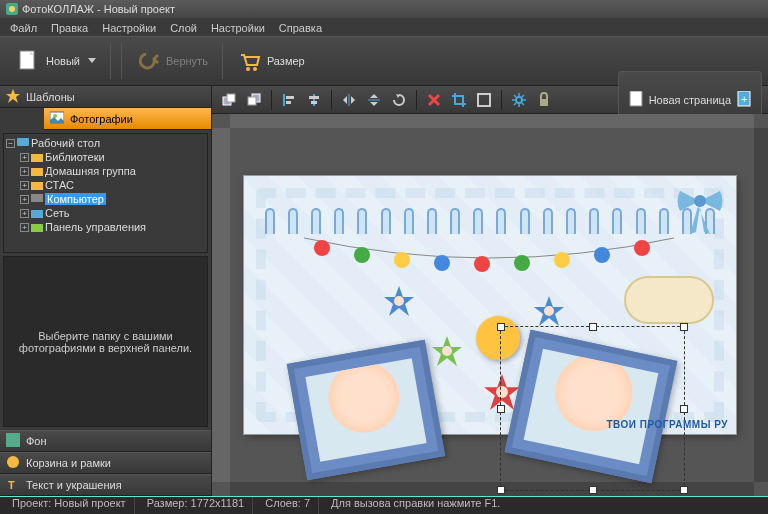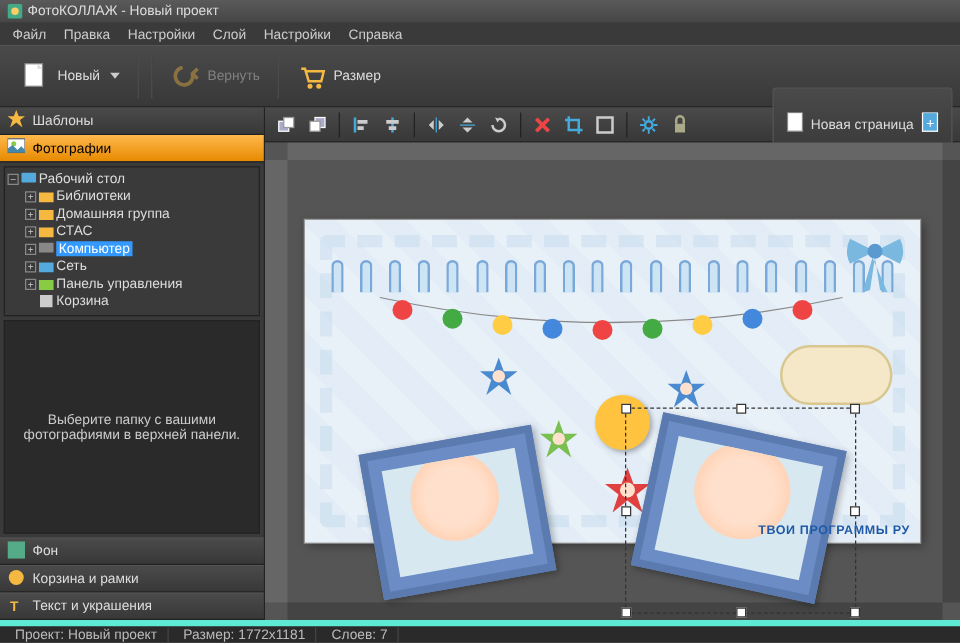--- a/index.html
+++ b/index.html
@@ -9,41 +9,41 @@
 .menubar { height: 18px; background: #3a3a3a; display: flex; align-items: flex-end; padding: 0 4px; color: #ccc; gap: 2px; }
 .menubar span { padding: 2px 6px; cursor: pointer; }
 .toolbar { height: 50px; background: linear-gradient(#4a4a4a,#383838); border-top: 1px solid #555; border-bottom: 1px solid #222; display: flex; align-items: center; padding: 0 8px; gap: 2px; }
 .tb-btn { display: flex; align-items: center; gap: 6px; padding: 4px 8px; color: #ddd; cursor: pointer; border-radius: 3px; }
 .tb-btn .ico { width: 24px; height: 24px; display: flex; align-items: center; justify-content: center; }
 .tb-sep { width: 1px; height: 36px; background: #222; margin: 0 4px; border-right: 1px solid #555; }
 .drop { width: 8px; height: 6px; margin-left: 2px; }
 .main { display: flex; height: calc(100% - 18px - 18px - 50px - 18px); }
 .sidebar { width: 212px; background: #3a3a3a; border-right: 1px solid #222; display: flex; flex-direction: column; }
 .side-tab { height: 22px; background: linear-gradient(#4a4a4a,#383838); border-bottom: 1px solid #222; display: flex; align-items: center; padding: 0 6px; color: #ddd; gap: 6px; cursor: pointer; }
-.side-tab.active { background: linear-gradient(#ffb84d,#e68a00); color: #000; }
+.side-tab.active { background: linear-gradient(#ffb84d,#e68a00); color: #000; margin-left: 44px; }
 .side-tab.bottom { border-top: 1px solid #555; }
 .tree { flex: 0 0 120px; background: #3a3a3a; border: 1px solid #222; margin: 3px; color: #ddd; padding: 2px; overflow: hidden; }
 .tree-item { display: flex; align-items: center; gap: 2px; padding: 1px 0; white-space: nowrap; }
 .tree-item.d1 { padding-left: 14px; }
 .tree-item .exp { width: 9px; height: 9px; border: 1px solid #888; font-size: 8px; line-height: 7px; text-align: center; color: #ccc; }
 .tree-item .fold { width: 12px; height: 10px; }
 .tree-item.sel span.lbl { background: #3399ff; color: #fff; padding: 0 2px; }
 .photo-area { flex: 1; background: #2a2a2a; border: 1px solid #222; margin: 0 3px 3px 3px; display: flex; align-items: center; justify-content: center; color: #ccc; text-align: center; padding: 8px; }
 .canvas-area { flex: 1; background: #3a3a3a; display: flex; flex-direction: column; }
 .canvas-toolbar { height: 28px; background: linear-gradient(#4a4a4a,#383838); border-bottom: 1px solid #222; display: flex; align-items: center; padding: 0 6px; gap: 3px; }
 .ct-btn { width: 22px; height: 22px; display: flex; align-items: center; justify-content: center; cursor: pointer; border-radius: 2px; }
 .ct-sep { width: 1px; height: 20px; background: #222; margin: 0 3px; }
 .new-page { margin-left: auto; display: flex; align-items: center; gap: 6px; padding: 19px 10px; background: linear-gradient(#4a4a4a,#383838); border: 1px solid #555; border-radius: 3px; color: #ddd; cursor: pointer; }
 .canvas-wrap { flex: 1; background: #555; display: flex; align-items: center; justify-content: center; position: relative; overflow: hidden; }
 .canvas { width: 492px; height: 258px; background: #e8f0f8; position: relative; box-shadow: 0 0 0 1px #999, 2px 2px 8px rgba(0,0,0,.4); }
 .ruler-h { position: absolute; top: 0; left: 18px; right: 14px; height: 14px; background: #666; }
 .ruler-v { position: absolute; top: 14px; left: 0; bottom: 14px; width: 18px; background: #666; }
 .scroll-v { position: absolute; right: 0; top: 14px; bottom: 14px; width: 14px; background: #444; }
 .scroll-h { position: absolute; bottom: 0; left: 18px; right: 14px; height: 14px; background: #444; }
-.statusbar { height: 18px; background: #2a2a2a; border-top: 5px solid #5eead4; display: flex; align-items: center; color: #bbb; padding: 0 4px; gap: 4px; }
+.statusbar { height: 18px; background: #2a2a2a; border-top: 1px solid #5eead4; display: flex; color: #bbb; padding: 0 4px; gap: 4px; }
 .status-seg { padding: 0 8px; border-right: 1px solid #444; }
 .frame-sel { position: absolute; border: 1px dashed #333; }
 .handle { position: absolute; width: 8px; height: 8px; background: #fff; border: 1px solid #333; }
 .photo-frame { position: absolute; background: #6b8cc4; border: 6px solid #5a7ab0; box-shadow: 2px 2px 6px rgba(0,0,0,.3); }
 .photo-frame .inner { position: absolute; inset: 10px; background: #fff; display: flex; align-items: center; justify-content: center; }
 .baby { width: 100%; height: 100%; background: radial-gradient(circle at 50% 35%, #ffe0cc 30%, #ffd4b8 45%, transparent 46%), #d8e8f0; }
 .spiral { position: absolute; top: 32px; left: 14px; right: 14px; height: 30px; display: flex; justify-content: space-around; }
 .spiral i { width: 10px; height: 26px; border: 2px solid #7aa8d8; border-radius: 6px 6px 0 0; border-bottom: none; background: #cde4f5; }
 .garland { position: absolute; top: 62px; left: 60px; right: 60px; height: 20px; }
 .bead { position: absolute; width: 16px; height: 16px; border-radius: 50%; }
@@ -171,27 +171,20 @@
             <rect width="12" height="8" y="2" fill="#5ad"></rect>
           </svg>
           <span class="lbl">Сеть</span>
         </div>
       <div class="tree-item d1">
           <span class="exp">+</span>
           <svg class="fold">
             <rect width="12" height="8" y="2" fill="#8c4"></rect>
           </svg>
           <span class="lbl">Панель управления</span>
-        </div>
-      <div class="tree-item d1">
-          <span style="width:9px"></span>
-          <svg class="fold">
-            <rect width="10" height="10" x="1" fill="#ccc"></rect>
-          </svg>
-          <span class="lbl">Корзина</span>
         </div>
     </div>
     <div class="photo-area">
       <span>Выберите папку с вашими фотографиями в верхней панели.</span>
     </div>
     <div class="side-tab bottom">
       <span><svg width="14" height="14">
             <rect width="14" height="14" fill="#5a8"></rect>
           </svg></span>
       <span>Фон</span>
@@ -396,13 +389,16 @@
 <div class="statusbar">
   <div class="status-seg">
     <span>Проект:</span> <span>Новый проект</span>
   </div>
   <div class="status-seg">
     <span>Размер:</span> <span>1772x1181</span>
   </div>
   <div class="status-seg">
     <span>Слоев:</span> <span>7</span>
   </div>
+  <div class="status-seg" style="border:none">
+    <span>Для вызова справки нажмите F1.</span>
+  </div>
 </div>
 
 </body></html>

